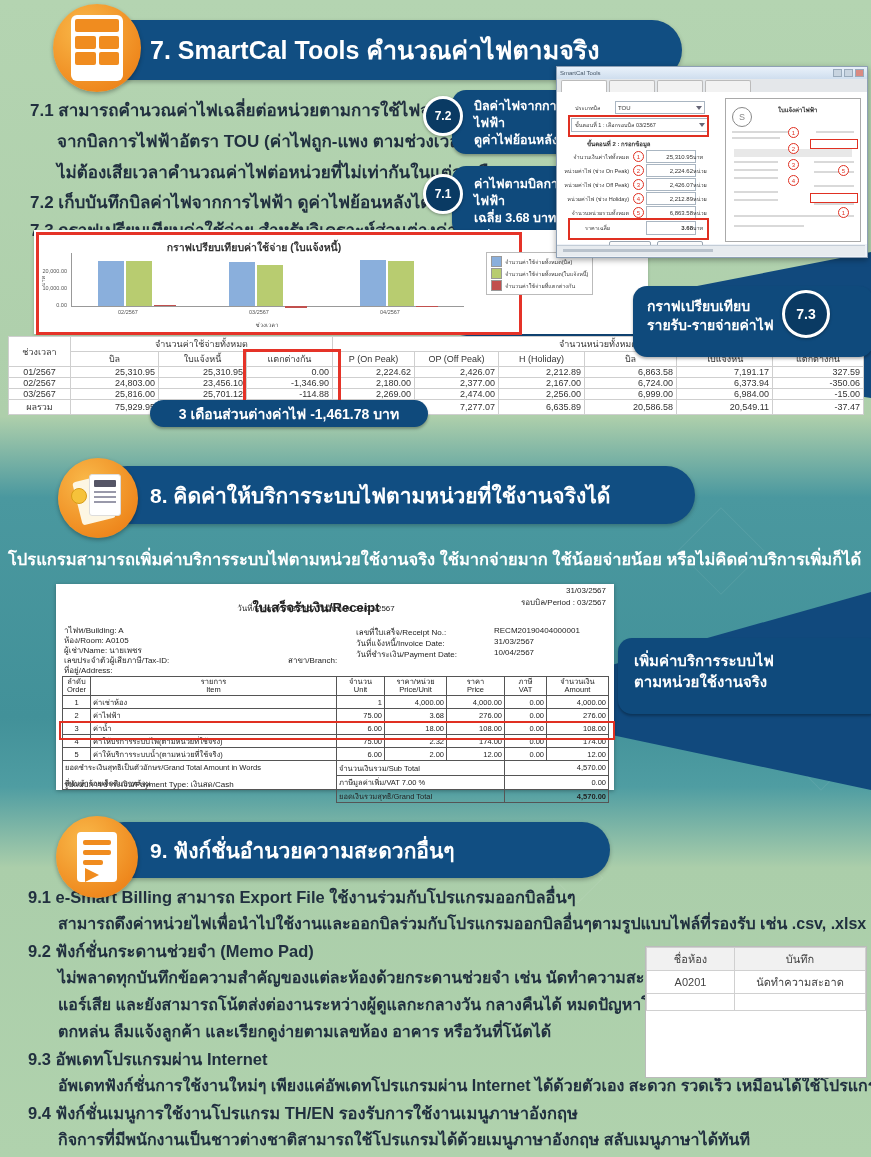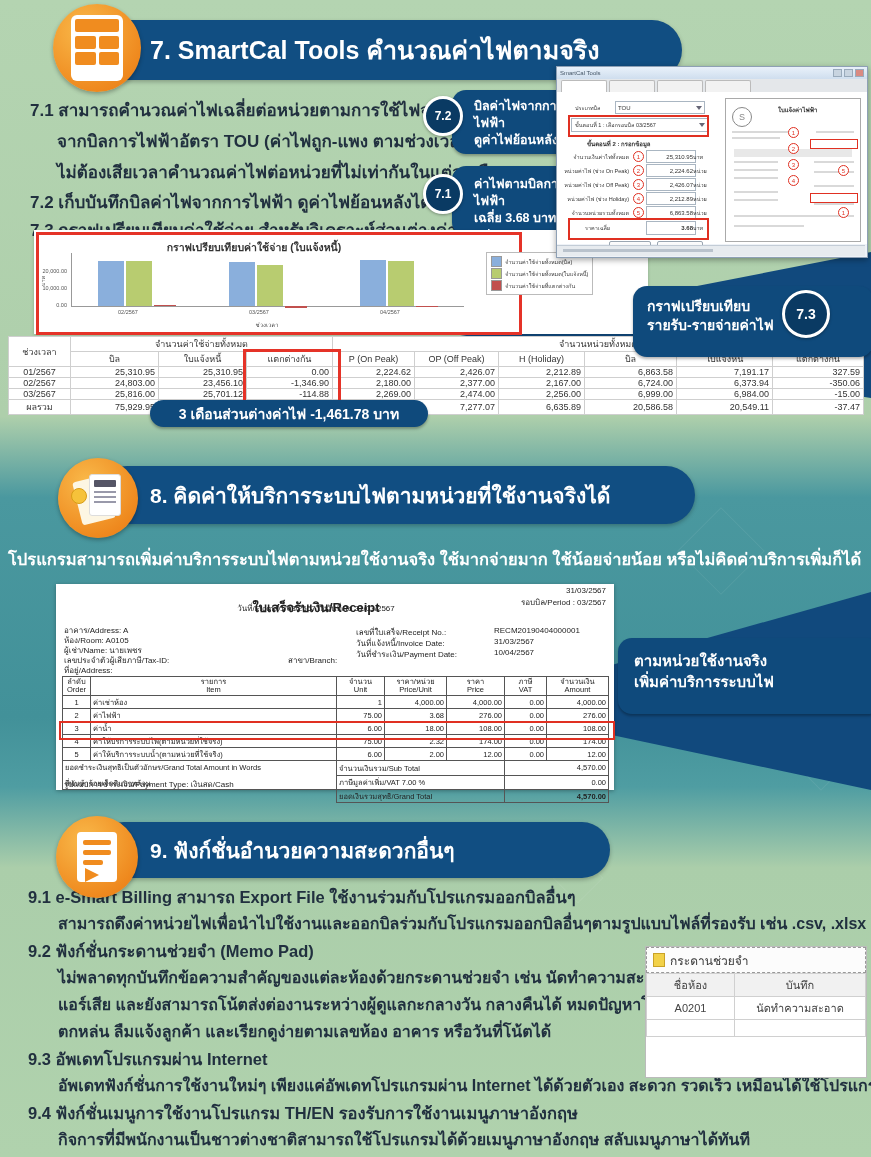--- a/index.html
+++ b/index.html
@@ -361,21 +361,21 @@
 
   <div class="f-line" style="left:8px;top:546px;color:#ffffff;font-size:16.5px;">โปรแกรมสามารถเพิ่มค่าบริการระบบไฟตามหน่วยใช้งานจริง ใช้มากจ่ายมาก ใช้น้อยจ่ายน้อย หรือไม่คิดค่าบริการเพิ่มก็ได้</div>
 
   <div class="wedge" style="left:470px;top:592px;width:401px;height:198px;clip-path:polygon(0 57%,100% 0,100% 100%);"></div>
 
   <div class="abs receipt" style="left:56px;top:584px;width:558px;height:206px;">
     <div class="abs" style="right:8px;top:2px;">31/03/2567</div>
     <div class="abs" style="right:8px;top:12px;">รอบบิล/Period : 03/2567</div>
     <div class="abs" style="left:0;top:13px;width:520px;text-align:center;font-size:13px;font-weight:bold;">ใบเสร็จรับเงิน/Receipt</div>
     <div class="abs" style="left:0;top:18px;width:520px;text-align:center;">วันที่/From 01/03/2567 ถึงวันที่/To 31/03/2567</div>
-    <div class="abs" style="left:8px;top:40px;">อาคาร/Address: A</div>
+    <div class="abs" style="left:8px;top:40px;">าไฟท/Building: A</div>
     <div class="abs" style="left:8px;top:50px;">ห้อง/Room:      A0105</div>
     <div class="abs" style="left:8px;top:60px;">ผู้เช่า/Name:    นายเพชร</div>
     <div class="abs" style="left:8px;top:70px;">เลขประจำตัวผู้เสียภาษี/Tax-ID:</div>
     <div class="abs" style="left:232px;top:70px;">สาขา/Branch:</div>
     <div class="abs" style="left:8px;top:80px;">ที่อยู่/Address:</div>
     <div class="abs" style="left:300px;top:42px;">เลขที่ใบเสร็จ/Receipt No.:</div>
     <div class="abs" style="left:438px;top:42px;">RECM20190404000001</div>
     <div class="abs" style="left:300px;top:53px;">วันที่แจ้งหนี้/Invoice Date:</div>
     <div class="abs" style="left:438px;top:53px;">31/03/2567</div>
     <div class="abs" style="left:300px;top:64px;">วันที่ชำระเงิน/Payment Date:</div>
@@ -465,22 +465,22 @@
           <td class="l" colspan="3">ยอดเงินรวมสุทธิ/Grand Total</td>
           <td colspan="2" style="font-weight:bold;">4,570.00</td>
         </tr>
       </tbody>
     </table>
     <div class="redframe" style="left:3px;top:137px;width:552px;height:15px;border-width:2px;"></div>
     <div class="abs" style="left:8px;top:194px;">รูปแบบการชำระเงิน/Payment Type:   เงินสด/Cash</div>
   </div>
 
   <div class="abs bubble" style="left:618px;top:638px;width:238px;height:64px;font-size:15px;padding:12px 10px 0 16px;line-height:1.4;z-index:3;">
+    <div>เพิ่มค่าบริการระบบไฟ</div>
     <div>ตามหน่วยใช้งานจริง</div>
-    <div>เพิ่มค่าบริการระบบไฟ</div>
   </div>
 
   <div class="abs banner" style="left:96px;top:822px;width:460px;height:56px;font-size:21px;padding-left:54px;">
     <span>9. ฟังก์ชั่นอำนวยความสะดวกอื่นๆ</span>
   </div>
   <div class="abs icon-circle" style="left:56px;top:816px;width:82px;height:82px;">
     <div style="position:relative;width:40px;height:50px;background:#fff;border-radius:4px;">
       <div style="position:absolute;left:6px;top:8px;width:28px;height:5px;background:#f08c1f;border-radius:2px;"></div>
       <div style="position:absolute;left:6px;top:18px;width:28px;height:5px;background:#f08c1f;border-radius:2px;"></div>
       <div style="position:absolute;left:6px;top:28px;width:20px;height:5px;background:#f08c1f;border-radius:2px;"></div>
@@ -493,24 +493,20 @@
   <div class="f-line s9-head" style="left:28px;top:938px;font-size:16.5px;font-weight:bold;">9.2 ฟังก์ชั่นกระดานช่วยจำ (Memo Pad)</div>
   <div class="f-line" style="left:58px;top:965px;font-size:16px;">ไม่พลาดทุกบันทึกข้อความสำคัญของแต่ละห้องด้วยกระดานช่วยจำ เช่น นัดทำความสะอาด พัสดุเข้า</div>
   <div class="f-line" style="left:58px;top:992px;font-size:16px;">แอร์เสีย และยังสามารถโน้ตส่งต่องานระหว่างผู้ดูแลกะกลางวัน กลางคืนได้ หมดปัญหาโน้ตผิดพลาด</div>
   <div class="f-line" style="left:58px;top:1019px;font-size:16px;">ตกหล่น ลืมแจ้งลูกค้า และเรียกดูง่ายตามเลขห้อง อาคาร หรือวันที่โน้ตได้</div>
   <div class="f-line s9-head" style="left:28px;top:1046px;font-size:16.5px;font-weight:bold;">9.3 อัพเดทโปรแกรมผ่าน Internet</div>
   <div class="f-line" style="left:58px;top:1073px;font-size:16px;">อัพเดทฟังก์ชั่นการใช้งานใหม่ๆ เพียงแค่อัพเดทโปรแกรมผ่าน Internet ได้ด้วยตัวเอง สะดวก รวดเร็ว เหมือนได้ใช้โปรแกรมใหม่อยู่ตลอดเวลา</div>
   <div class="f-line s9-head" style="left:28px;top:1100px;font-size:16.5px;font-weight:bold;">9.4 ฟังก์ชั่นเมนูการใช้งานโปรแกรม TH/EN รองรับการใช้งานเมนูภาษาอังกฤษ</div>
   <div class="f-line" style="left:58px;top:1127px;font-size:16px;">กิจการที่มีพนักงานเป็นชาวต่างชาติสามารถใช้โปรแกรมได้ด้วยเมนูภาษาอังกฤษ สลับเมนูภาษาได้ทันที</div>
 
   <div class="abs memo" style="left:645px;top:946px;width:220px;height:130px;">
-    <div class="memo-header">
-      <span style="width:10px;height:12px;background:#f2d148;border:1px solid #c9a227;display:inline-block;"></span>
-      <span>กระดานช่วยจำ</span>
-    </div>
     <table class="memo-t">
       <colgroup>
           <col style="width:88px">
           <col>
         </colgroup>
       <thead>
         <tr>
           <th>ชื่อห้อง</th>
           <th>บันทึก</th>
         </tr>

